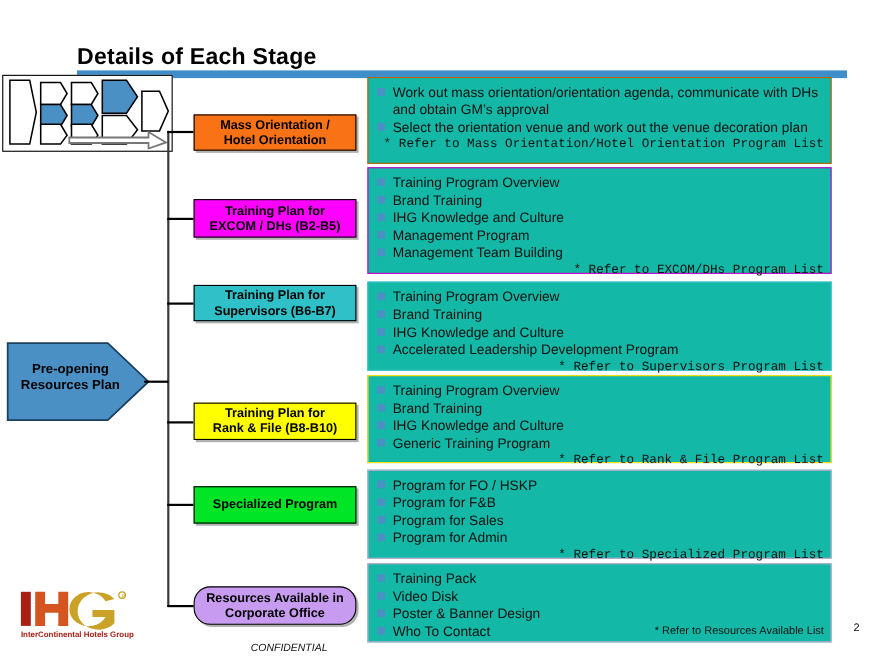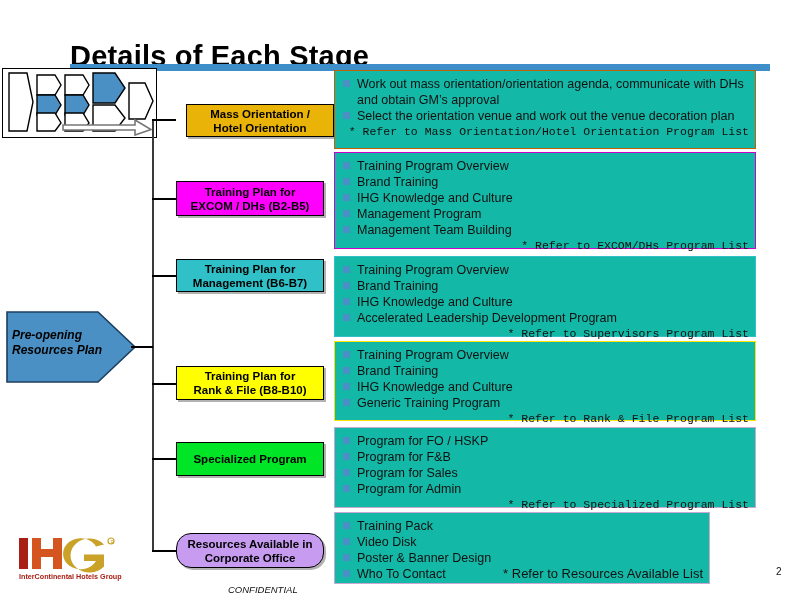--- a/index.html
+++ b/index.html
@@ -4,42 +4,41 @@
 <style>
   html,body{margin:0;padding:0;}
   body{
     width:800px;height:600px;background:#ffffff;overflow:hidden;
     font-family:"Liberation Sans","DejaVu Sans",sans-serif;
     position:relative;
   }
   
   #slide-title{
     position:absolute;left:70px;top:40px;
-    font-size:29px;font-weight:bold;color:#000;
+    font-size:21px;font-weight:bold;color:#000;
     letter-spacing:0.2px;
   }
   #title-rule{
     position:absolute;left:70px;top:64px;width:700px;height:7px;
     background:#3d8ec9;
   }
   
   #thumb{
     position:absolute;left:2px;top:68px;width:155px;height:70px;
     border:1.5px solid #000;background:#fff;box-sizing:border-box;
   }
   #thumb svg{display:block;}
   
   #stage-arrow{
     position:absolute;left:4px;top:308px;width:148px;height:78px;
   }
   #stage-arrow .lbl{
     position:absolute;left:8px;top:20px;width:104px;
-    text-align:left;font-size:12px;font-weight:bold;color:#000;
+    text-align:center;font-size:12px;font-weight:bold;color:#000;
     line-height:15px;
-    font-style:italic;
   }
   
   .trunk{position:absolute;background:#3a3a3a;}
   .branch{position:absolute;background:#000;height:1.5px;}
   .cat-box{
     position:absolute;box-sizing:border-box;
     border:1.5px solid #000;
     display:flex;align-items:center;justify-content:center;
     text-align:center;font-size:11.5px;font-weight:bold;color:#000;
     line-height:14px;
@@ -58,21 +57,21 @@
     flex:0 0 auto;width:7px;height:7px;background:#4a90c4;
     margin:4px 7px 0 0;
   }
   .bullet-txt{flex:1 1 auto;}
   .refer{
     font-size:11.5px;color:#111;text-align:right;margin-top:1px;
     white-space:nowrap;
     font-family:Liberation Mono, monospace;
   }
   .refer-inline{
-    font-size:13px;color:#111;white-space:nowrap;
+    font-size:10px;color:#111;white-space:nowrap;
   }
   
   #confidential{
     position:absolute;left:228px;top:584px;
     font-size:9.5px;font-style:italic;color:#111;
     font-family:"Liberation Sans","DejaVu Sans",sans-serif;
   }
   #page-num{
     position:absolute;left:776px;top:566px;font-size:10px;color:#111;
   }
@@ -116,21 +115,21 @@
 <div class="trunk" style="left:152px;top:119px;width:1.6px;height:432px;"></div>
 <div class="branch" style="left:131px;top:346px;width:22px;"></div>
 
 <div class="branch" style="left:152px;top:119px;width:24px;"></div>
 <div class="branch" style="left:152px;top:198px;width:24px;"></div>
 <div class="branch" style="left:152px;top:275px;width:24px;"></div>
 <div class="branch" style="left:152px;top:383px;width:24px;"></div>
 <div class="branch" style="left:152px;top:458px;width:24px;"></div>
 <div class="branch" style="left:152px;top:550px;width:24px;"></div>
 
-<div class="cat-box" style="left:176px;top:104px;width:148px;height:33px;background:#eab308;margin-left:10px;">
+<div class="cat-box" style="left:176px;top:104px;width:148px;height:33px;background:#f97316;">
   <div>
     <div>Mass Orientation  /</div>
     <div>Hotel Orientation</div>
   </div>
 </div>
 <div class="detail-box" style="left:334px;top:70px;width:422px;height:79px;border-color:#c06000;">
   <div class="bullet-line">
     <span class="bullet-sq"></span>
     <span class="bullet-txt">Work out mass orientation/orientation  agenda,  communicate with DHs and  obtain  GM’s approval</span>
   </div>
@@ -167,21 +166,21 @@
   <div class="bullet-line">
     <span class="bullet-sq"></span>
     <span class="bullet-txt">Management  Team Building</span>
   </div>
   <div class="refer">* Refer to EXCOM/DHs  Program List</div>
 </div>
 
 <div class="cat-box" style="left:176px;top:259px;width:148px;height:33px;background:#2fc0c8;">
   <div>
     <div>Training  Plan for</div>
-    <div>Management (B6-B7)</div>
+    <div>Supervisors (B6-B7)</div>
   </div>
 </div>
 <div class="detail-box" style="left:334px;top:256px;width:422px;height:81px;border-color:#2fc0c8;">
   <div class="bullet-line">
     <span class="bullet-sq"></span>
     <span class="bullet-txt">Training Program Overview</span>
   </div>
   <div class="bullet-line">
     <span class="bullet-sq"></span>
     <span class="bullet-txt">Brand Training</span>
@@ -247,21 +246,21 @@
   </div>
   <div class="refer">* Refer to Specialized Program List</div>
 </div>
 
 <div class="cat-box" style="left:176px;top:533px;width:148px;height:35px;background:#c79bf0;border-radius:15px;">
   <div>
     <div>Resources Available  in</div>
     <div>Corporate Office</div>
   </div>
 </div>
-<div class="detail-box" style="left:334px;top:512px;width:376px;height:72px;border-color:#c9a8d4;">
+<div class="detail-box" style="left:334px;top:512px;width:422px;height:72px;border-color:#c9a8d4;">
   <div class="bullet-line">
     <span class="bullet-sq"></span>
     <span class="bullet-txt">Training Pack</span>
   </div>
   <div class="bullet-line">
     <span class="bullet-sq"></span>
     <span class="bullet-txt">Video Disk</span>
   </div>
   <div class="bullet-line">
     <span class="bullet-sq"></span>

